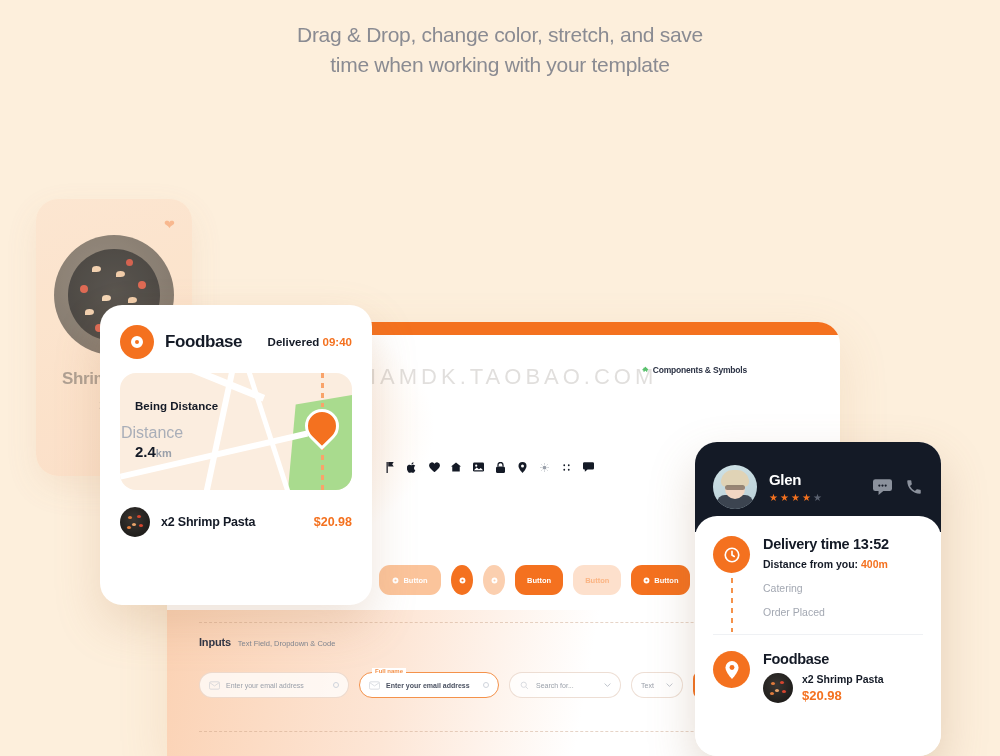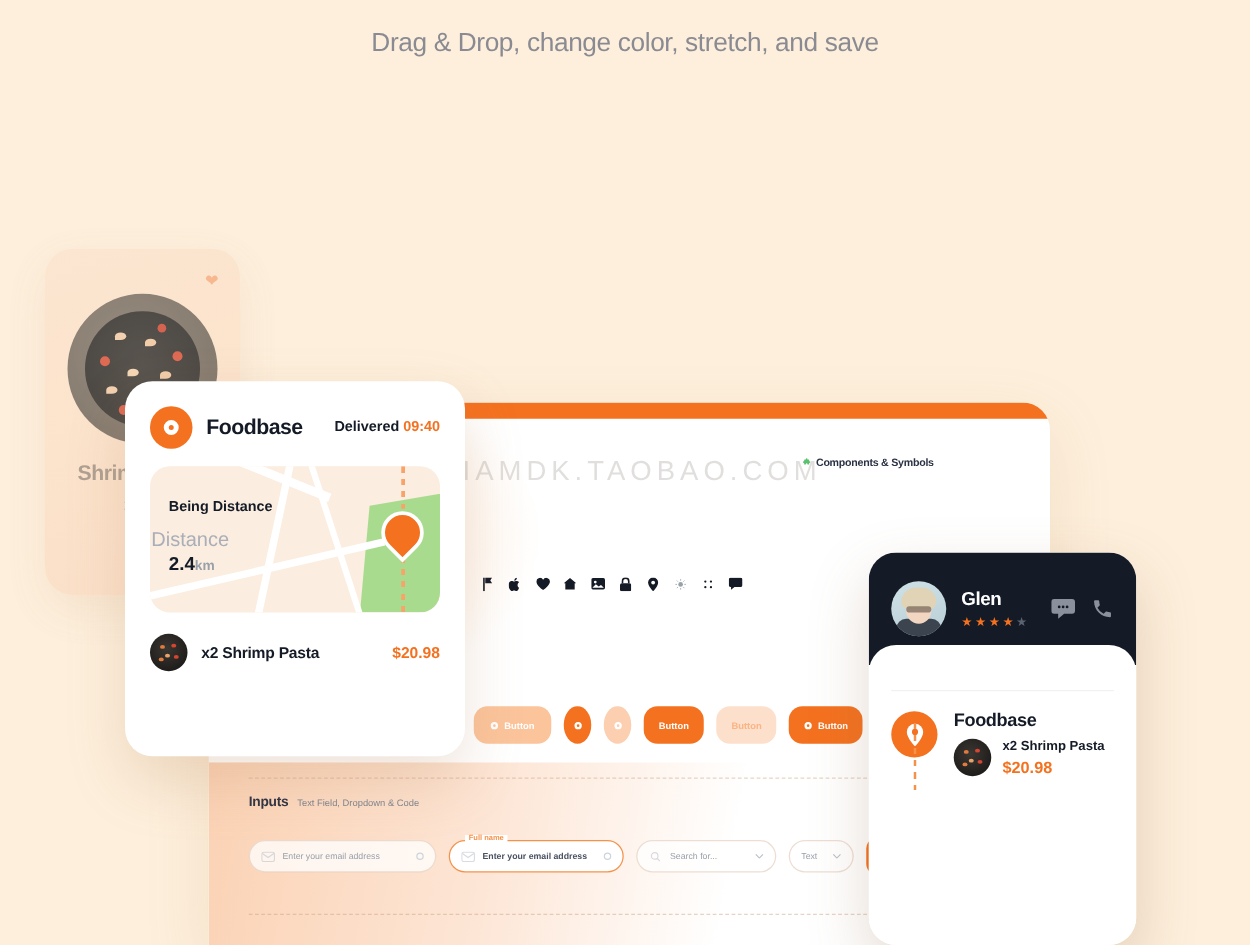--- a/index.html
+++ b/index.html
@@ -181,21 +181,21 @@
   .contact-btn {
     flex:1; height:38px; border-radius:19px; border:1px solid #EDEFF2; background:#fff;
     display:flex; align-items:center; justify-content:center;
     font-size:12.5px; font-weight:bold; color:#141A26; letter-spacing:-.2px;
   }
   .call-btn { width:38px; height:38px; border-radius:50%; background:#F4711F; flex:none;
               display:flex; align-items:center; justify-content:center; color:#fff; }
 
   
   .track-card {
-    position:absolute; left:695px; top:442px; width:214px; height:314px;
+    position:absolute; left:695px; top:442px; width:246px; height:314px;
     border-radius:22px; z-index:35; overflow:hidden;
     box-shadow:0 20px 46px rgba(150,110,75,.25);
     background:#fff;
   }
   .tc-head { height:90px; background:#141A26; display:flex; align-items:center; padding:0 18px; gap:12px; }
   .avatar { width:44px; height:44px; border-radius:50%; flex:none; overflow:hidden; position:relative;
             background:linear-gradient(160deg,#CFE2E6,#B8CED6); }
   .av-hair { position:absolute; left:8px; top:5px; width:28px; height:17px; border-radius:14px 14px 6px 6px; background:#E0D3B6; }
   .av-face { position:absolute; left:12px; top:14px; width:20px; height:20px; border-radius:50%; background:#F2D6C2; }
   .av-glass { position:absolute; left:12px; top:20px; width:20px; height:5px; border-radius:3px; background:#7b6a5c; opacity:.75; }
@@ -224,20 +224,21 @@
              background:radial-gradient(circle at 45% 40%, #3a3632 0%, #201e1c 70%); position:relative; overflow:hidden; }
   .tc-food-label { font-size:10.5px; font-weight:bold; color:#141A26; }
   .tc-food-price { font-size:13px; font-weight:bold; color:#F4711F; margin-top:3px; }
 </style>
 </head>
 <body>
 
 <div class="hero">
   <p>
     <span>Drag &amp; Drop, change color, stretch, and save</span><br>
+    <span>time when working with your template</span>
   </p>
 </div>
 
 <div class="panel">
   <div class="panel-topbar"></div>
   <div class="panel-glow"></div>
 
   <div class="panel-comp-label">
     <svg class="puzzle" viewBox="0 0 24 24" fill="#5BC16E">
         <path d="M10 2a2 2 0 0 1 2 2v1h3a1 1 0 0 1 1 1v3h1a2 2 0 1 1 0 4h-1v3a1 1 0 0 1-1 1h-3v-1a2 2 0 1 0-4 0v1H5a1 1 0 0 1-1-1v-3H3a2 2 0 1 1 0-4h1V6a1 1 0 0 1 1-1h3V4a2 2 0 0 1 2-2z"></path>
@@ -557,20 +558,37 @@
           <circle cx="16" cy="8" r="1.4" fill="#141A26"></circle>
         </svg>
       <svg width="18" height="18" viewBox="0 0 24 24" fill="#8B919C">
           <path d="M6.6 10.8a15 15 0 0 0 6.6 6.6l2.2-2.2c.3-.3.7-.4 1-.2 1.2.4 2.4.6 3.6.6.6 0 1 .4 1 1V20c0 .6-.4 1-1 1C10.6 21 3 13.4 3 4c0-.6.4-1 1-1h3.5c.6 0 1 .4 1 1 0 1.3.2 2.5.6 3.6.1.4 0 .7-.2 1l-2.3 2.2z"></path>
         </svg>
     </div>
   </div>
 
   <div class="tc-body">
     <div class="tc-dash"></div>
+    <div class="tc-row">
+      <div class="tc-ico">
+        <svg width="18" height="18" viewBox="0 0 24 24" fill="none" stroke="#fff" stroke-width="2.2">
+            <circle cx="12" cy="12" r="9"></circle>
+            <path d="M12 7v5l3 2" stroke-linecap="round"></path>
+          </svg>
+      </div>
+      <div>
+        <div class="tc-title">Delivery time 13:52</div>
+        <div class="tc-sub">
+          <span>Distance from you:</span>
+          <b>400m</b>
+        </div>
+        <div class="tc-step">Catering</div>
+        <div class="tc-step">Order Placed</div>
+      </div>
+    </div>
 
     <div class="tc-divider"></div>
 
     <div class="tc-row" style="margin-top:16px;">
       <div class="tc-ico">
         <svg width="16" height="18" viewBox="0 0 16 22" fill="#fff">
             <path d="M8 0a8 8 0 0 0-8 8c0 6 8 14 8 14s8-8 8-14a8 8 0 0 0-8-8z"></path>
             <circle cx="8" cy="8" r="3" fill="#F4711F"></circle>
           </svg>
       </div>

